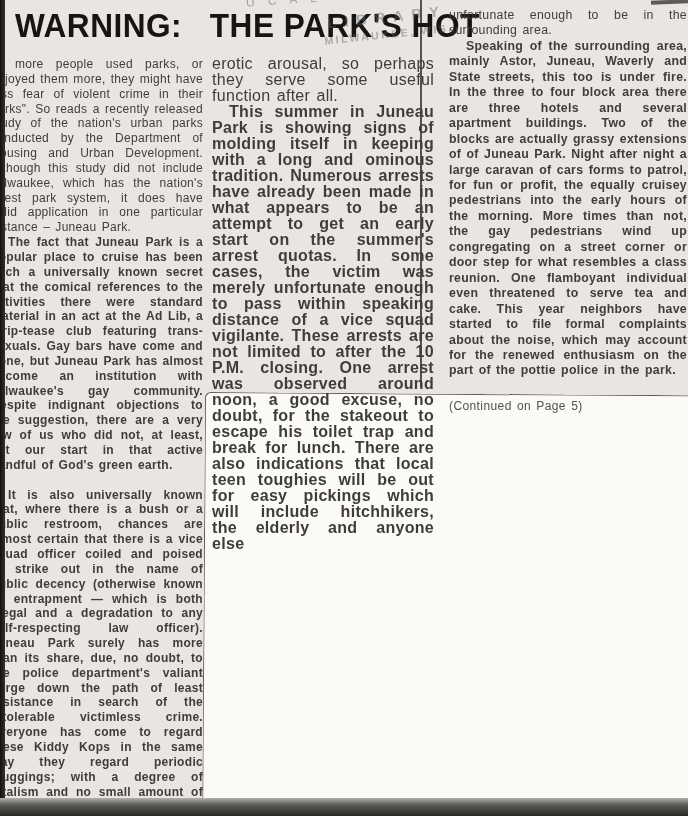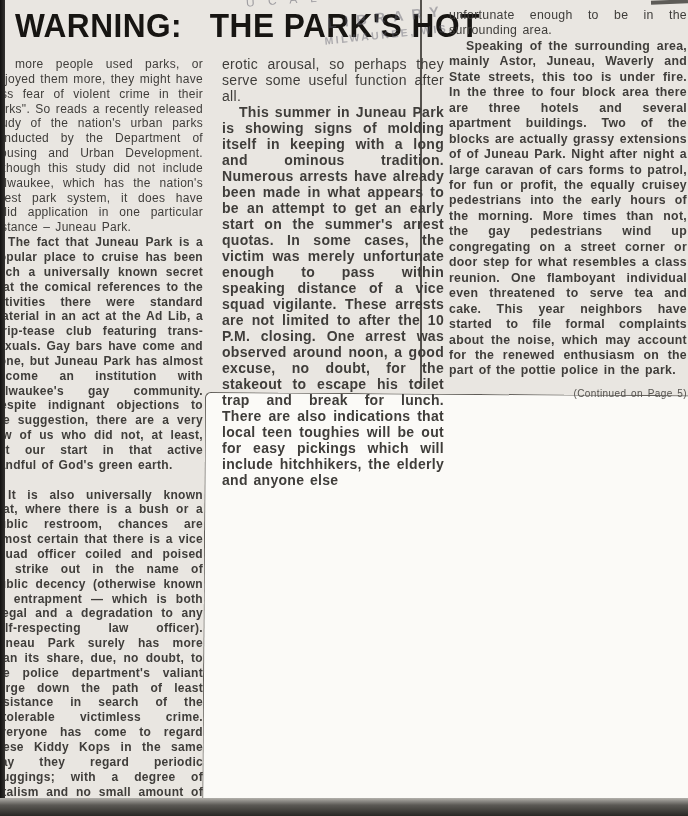--- a/index.html
+++ b/index.html
@@ -43,29 +43,29 @@
   .col{
     position:absolute;
     color:#3f3d3a;
     text-align:justify;
     letter-spacing:.3px;
     word-spacing:1.5px;
     z-index:2;
   }
   .col p{margin:0;}
   .col1{left:-9px;top:57px;width:212px;font-size:12px;line-height:14.85px;}
-  .col2{left:222px;top:56px;width:222px;font-size:14px;line-height:16px;}
+  .col2{left:212px;top:56px;width:222px;font-size:16px;line-height:16px;}
   .col3{left:449px;top:8px;width:238px;font-size:12.3px;line-height:15.45px;}
   .ind{text-indent:17px;font-weight:bold;}
   .gap{margin-top:15px !important;}
   .continued{
-    text-align:right;
-    font-size:10px;
+    text-align:left;
+    font-size:12px;
     color:#54524e;
-    margin-top:7px;
+    margin-top:20px;
     letter-spacing:.4px;
   }
   
   .vrule{
     position:absolute;left:420px;top:0;width:2px;height:387px;
     background:#55524d;z-index:1;
   }
   .blank-box{
     position:absolute;left:205px;top:392px;width:490px;height:415px;
     background:#fbfaf7;

